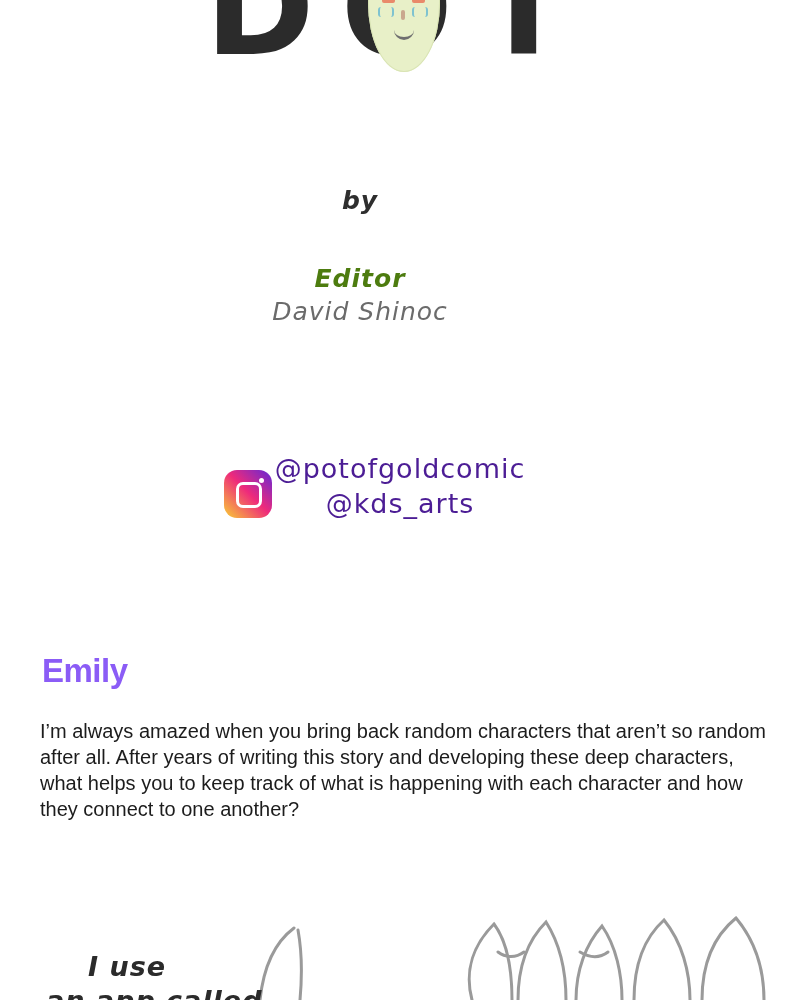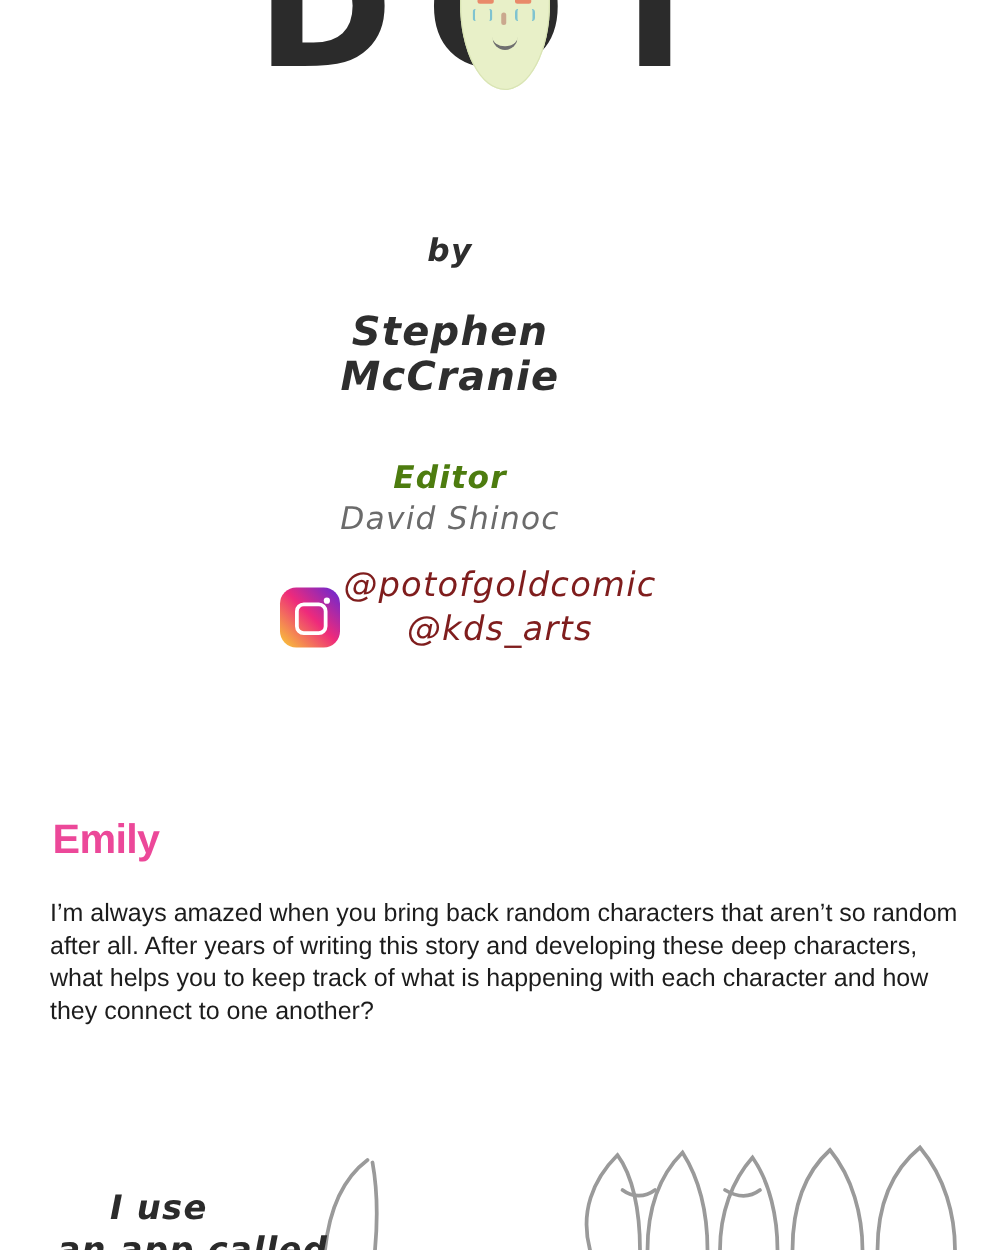--- a/index.html
+++ b/index.html
@@ -122,23 +122,22 @@
   }
   .credit-block .role { color: #4d7c0f; font-weight: bold; }
   .credit-block .name { color: #6b6b6b; }
 
   .social {
     position: absolute;
     top: 452px;
     left: 0;
     width: 800px;
     font-family: "DejaVu Sans", sans-serif;
-    font-style: italic;
     font-size: 27px;
-    color: #7f1d1d;
+    color: #4c1d95;
     letter-spacing: 1px;
     line-height: 1.28;
     text-align: center;
   }
   .ig-icon {
     position: absolute;
     left: 224px;
     top: 18px;
     width: 48px;
     height: 48px;
@@ -161,21 +160,21 @@
   }
 
   
   .speaker {
     position: absolute;
     left: 42px;
     top: 652px;
     font-family: "Liberation Sans", sans-serif;
     font-weight: bold;
     font-size: 33px;
-    color: #ec4899;
+    color: #8b5cf6;
     letter-spacing: -0.5px;
   }
   .question {
     position: absolute;
     left: 40px;
     top: 718px;
     width: 730px;
     font-family: "Liberation Sans", sans-serif;
     font-size: 20px;
     line-height: 26px;
@@ -216,24 +215,20 @@
   <div class="face-eye left"></div>
   <div class="face-eye right"></div>
   <div class="face-lash left"></div>
   <div class="face-lash right"></div>
   <div class="face-nose"></div>
   <div class="face-mouth"></div>
 </div>
 
 <div class="credits">
   <div class="by">by</div>
-  <div class="author">
-    <span class="line1">Stephen</span>
-    <span class="line2">McCranie</span>
-  </div>
   <div class="credit-block">
     <div class="role">Editor</div>
     <div class="name">David Shinoc</div>
   </div>
 </div>
 
 <div class="social">
   <div class="ig-icon">
     <div class="ring"></div>
     <div class="dot"></div>

